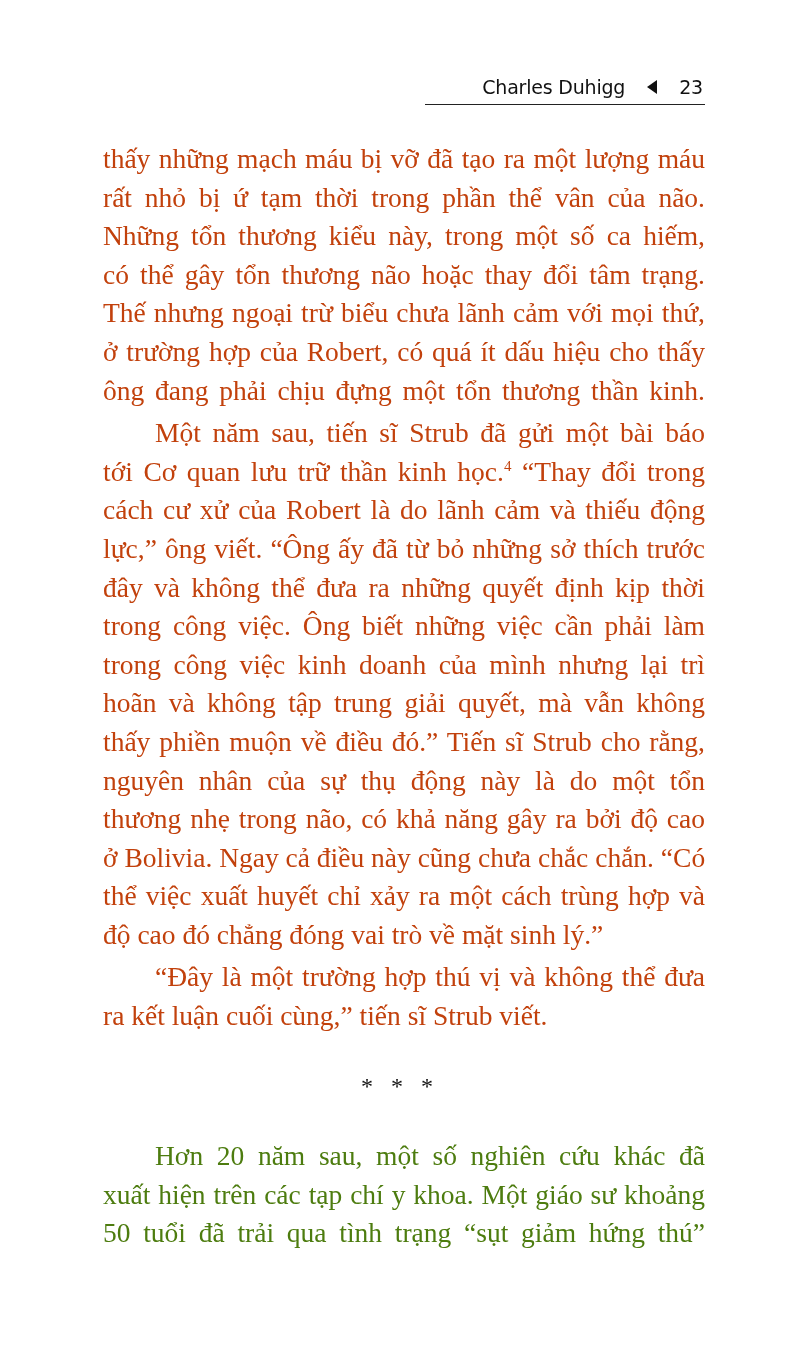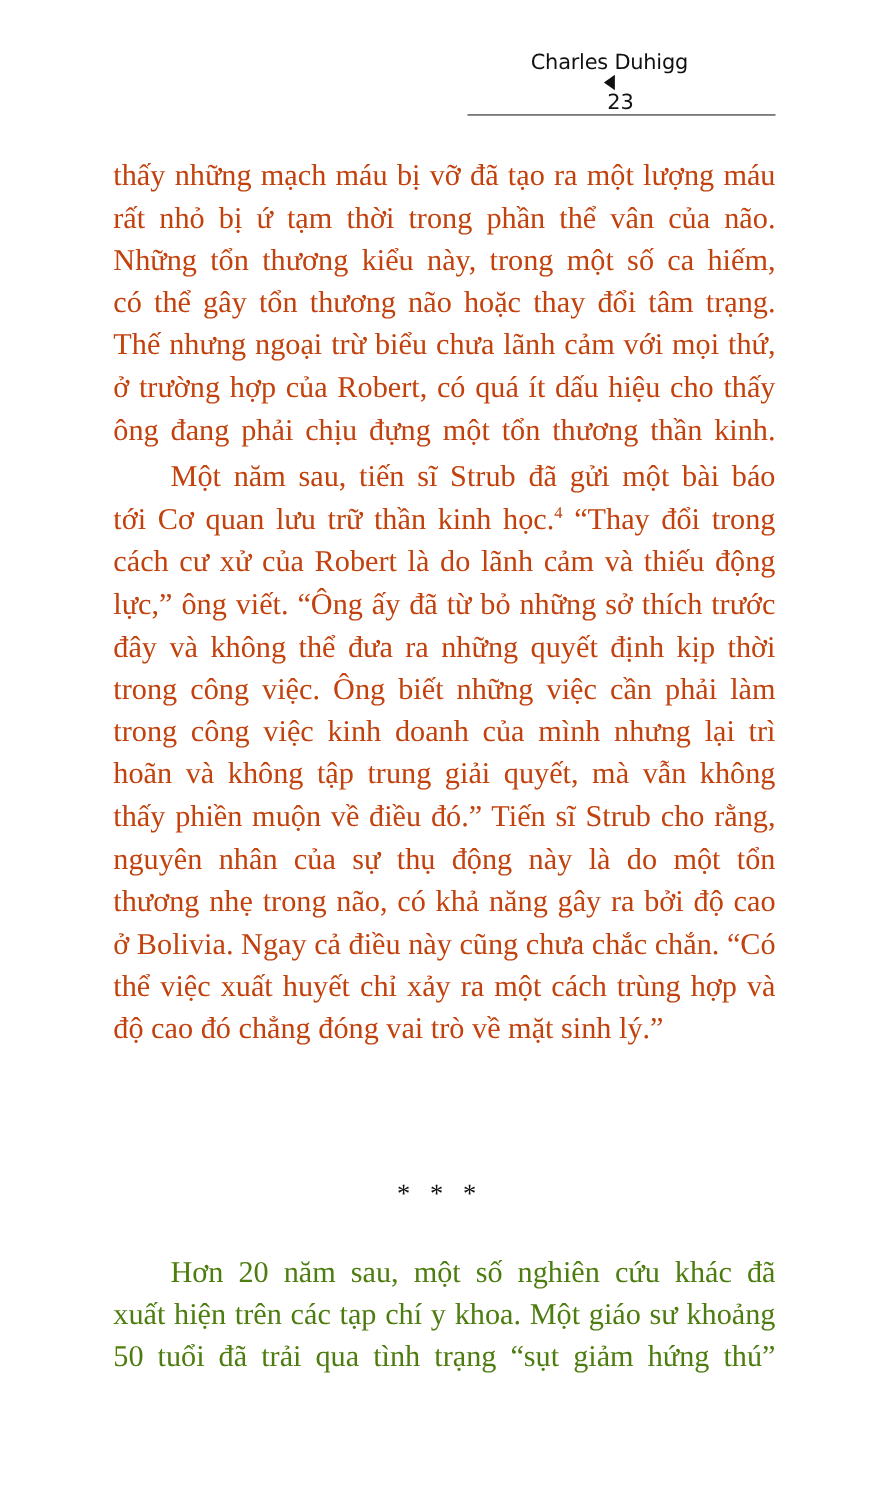--- a/index.html
+++ b/index.html
@@ -29,21 +29,20 @@
       width: 280px;
       height: 34px;
       border-bottom: 1.5px solid #222;
       display: flex;
       align-items: center;
       justify-content: flex-end;
       font-family: "DejaVu Sans", sans-serif;
       font-size: 19px;
       color: #111;
       letter-spacing: -0.2px;
-      flex-direction: column;
     }
     .running-header .author {
       margin-right: 22px;
     }
     .running-header .arrow {
       display: inline-block;
       width: 0;
       height: 0;
       border-top: 7px solid transparent;
       border-bottom: 7px solid transparent;
@@ -141,20 +140,24 @@
       <span class="line">hoãn và không tập trung giải quyết, mà vẫn không</span>
       <span class="line">thấy phiền muộn về điều đó.” Tiến sĩ Strub cho rằng,</span>
       <span class="line">nguyên nhân của sự thụ động này là do một tổn</span>
       <span class="line">thương nhẹ trong não, có khả năng gây ra bởi độ cao</span>
       <span class="line">ở Bolivia. Ngay cả điều này cũng chưa chắc chắn. “Có</span>
       <span class="line">thể việc xuất huyết chỉ xảy ra một cách trùng hợp và</span>
       <span class="line last">độ cao đó chẳng đóng vai trò về mặt sinh lý.”</span>
     </div>
     <div class="para-gap"></div>
 
+    <div>
+      <span class="line indent">“Đây là một trường hợp thú vị và không thể đưa</span>
+      <span class="line last">ra kết luận cuối cùng,” tiến sĩ Strub viết.</span>
+    </div>
   </div>
 
   <div class="scene-break">* * *</div>
 
   <div class="body-text-2">
     <span class="line indent">Hơn 20 năm sau, một số nghiên cứu khác đã</span>
     <span class="line">xuất hiện trên các tạp chí y khoa. Một giáo sư khoảng</span>
     <span class="line">50 tuổi đã trải qua tình trạng “sụt giảm hứng thú”</span>
   </div>
 

